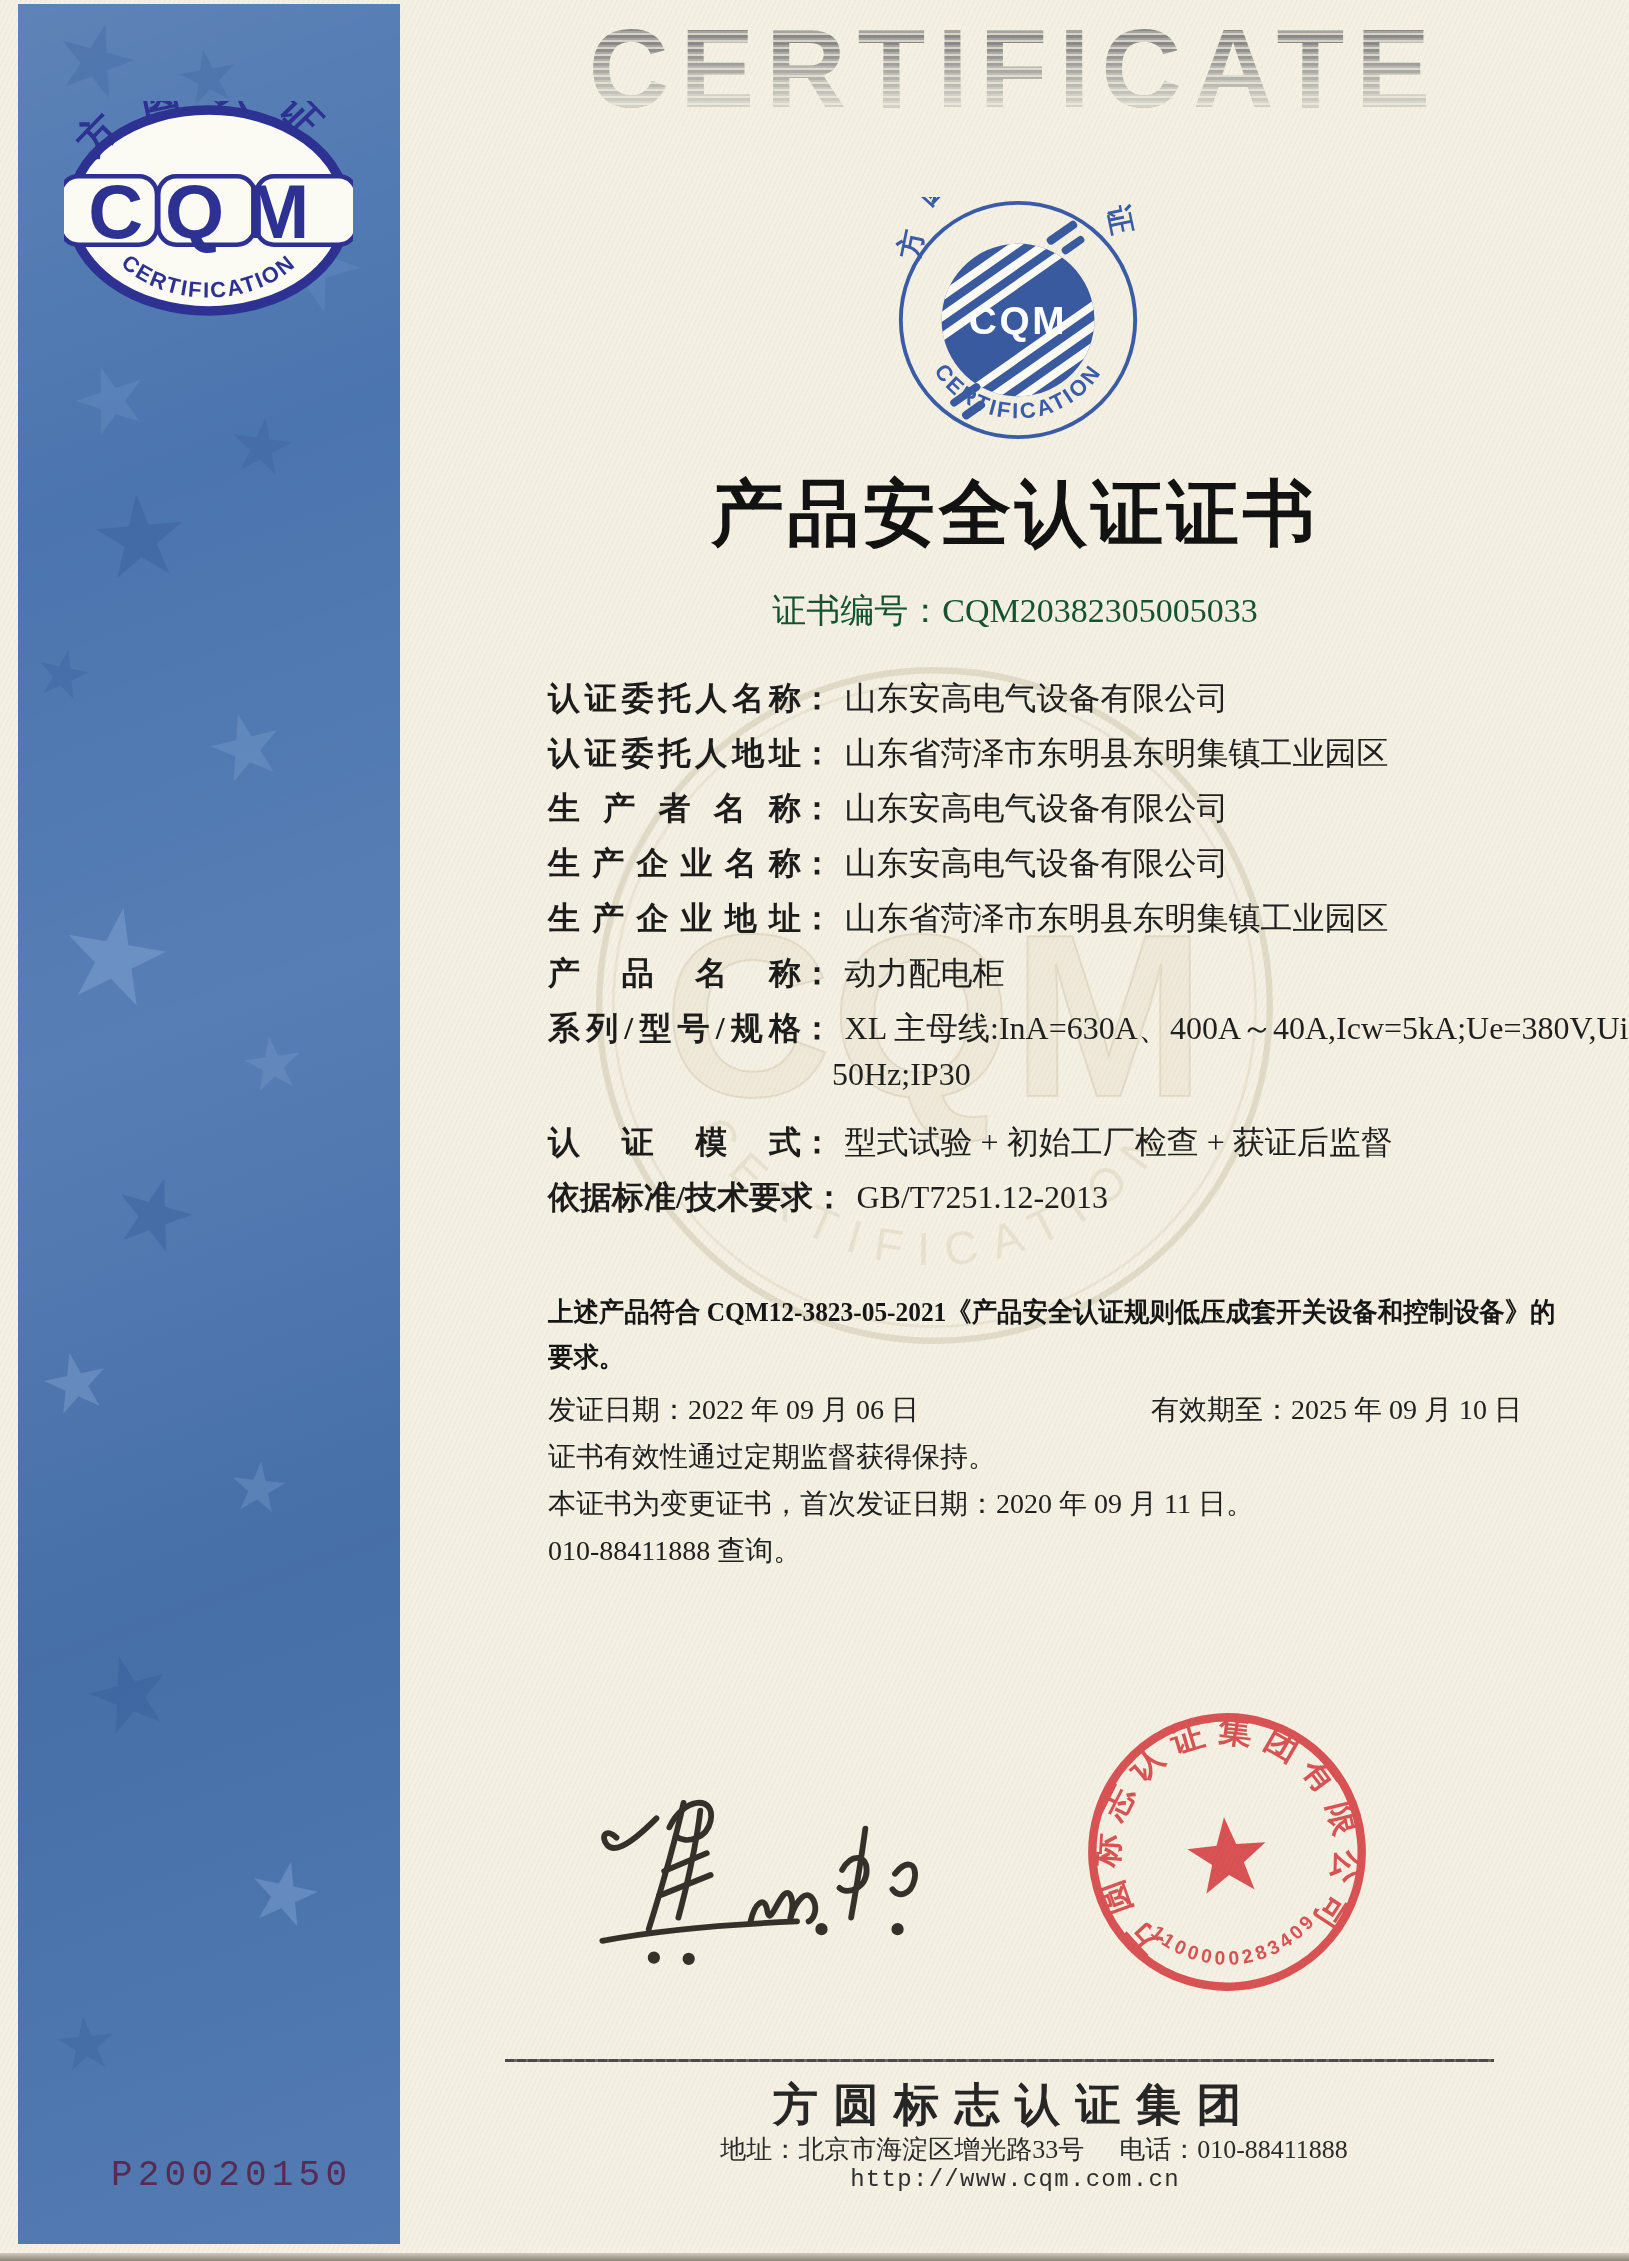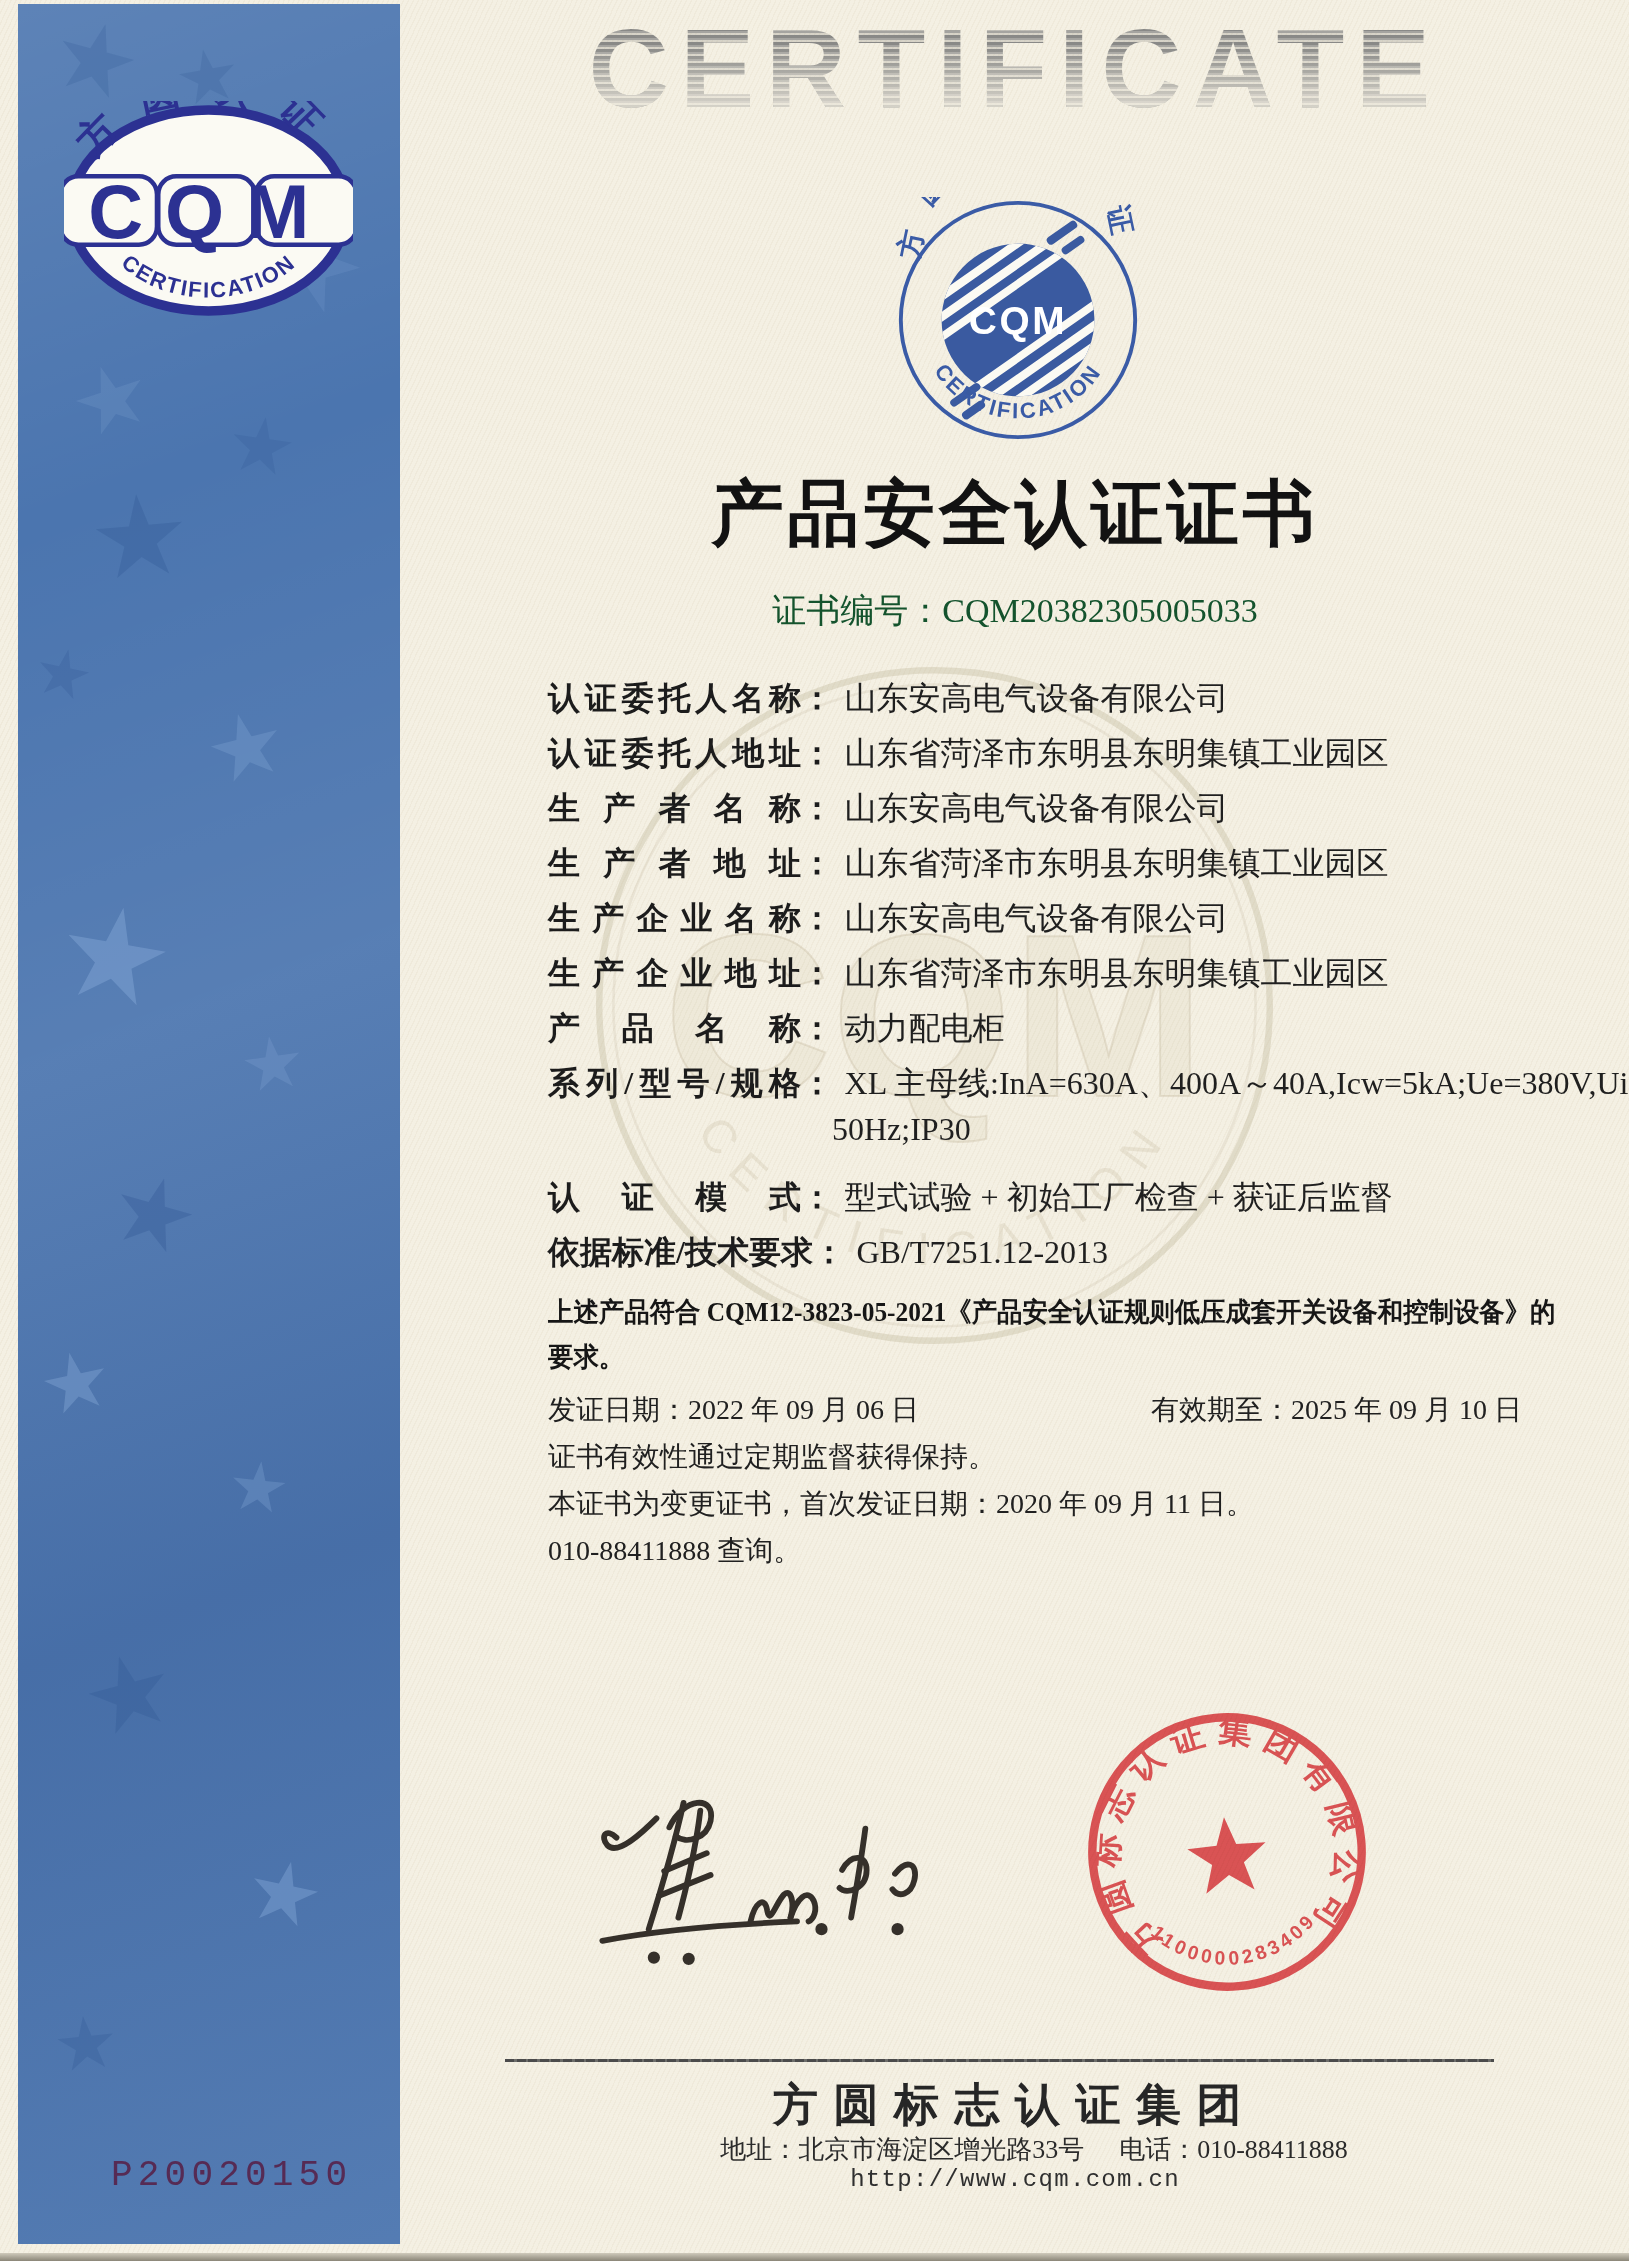--- a/index.html
+++ b/index.html
@@ -161,21 +161,20 @@
 
 <div id="title" class="abs">产品安全认证证书</div>
 <div id="certno" class="abs">
   <span>证书编号：</span><span>CQM20382305005033</span>
 </div>
 
 <div id="fields" class="abs">
   <div class="frow"><span class="flabel">认证委托人名称</span><span class="fcolon">：</span><span class="fvalue">山东安高电气设备有限公司</span></div>
   <div class="frow"><span class="flabel">认证委托人地址</span><span class="fcolon">：</span><span class="fvalue">山东省菏泽市东明县东明集镇工业园区</span></div>
   <div class="frow"><span class="flabel">生产者名称</span><span class="fcolon">：</span><span class="fvalue">山东安高电气设备有限公司</span></div>
-  <div class="frow"><span class="flabel">生产者地址</span><span class="fcolon">：</span><span class="fvalue">山东省菏泽市东明县东明集镇工业园区</span></div>
   <div class="frow"><span class="flabel">生产企业名称</span><span class="fcolon">：</span><span class="fvalue">山东安高电气设备有限公司</span></div>
   <div class="frow"><span class="flabel">生产企业地址</span><span class="fcolon">：</span><span class="fvalue">山东省菏泽市东明县东明集镇工业园区</span></div>
   <div class="frow"><span class="flabel">产品名称</span><span class="fcolon">：</span><span class="fvalue">动力配电柜</span></div>
   <div class="frow"><span class="flabel">系列/型号/规格</span><span class="fcolon">：</span><span class="fvalue">XL 主母线:InA=630A、400A～40A,Icw=5kA;Ue=380V,Ui=500V;</span></div>
   <div class="fwrap2"><span class="fvalue">50Hz;IP30</span></div>
   <div class="frow gap-top"><span class="flabel">认证模式</span><span class="fcolon">：</span><span class="fvalue">型式试验 + 初始工厂检查 + 获证后监督</span></div>
   <div class="frow"><span class="flabel natural" style="margin-right:0;">依据标准/技术要求</span><span class="fcolon">：</span><span class="fvalue">GB/T7251.12-2013</span></div>
 </div>
 
 <div id="compliance" class="abs">

